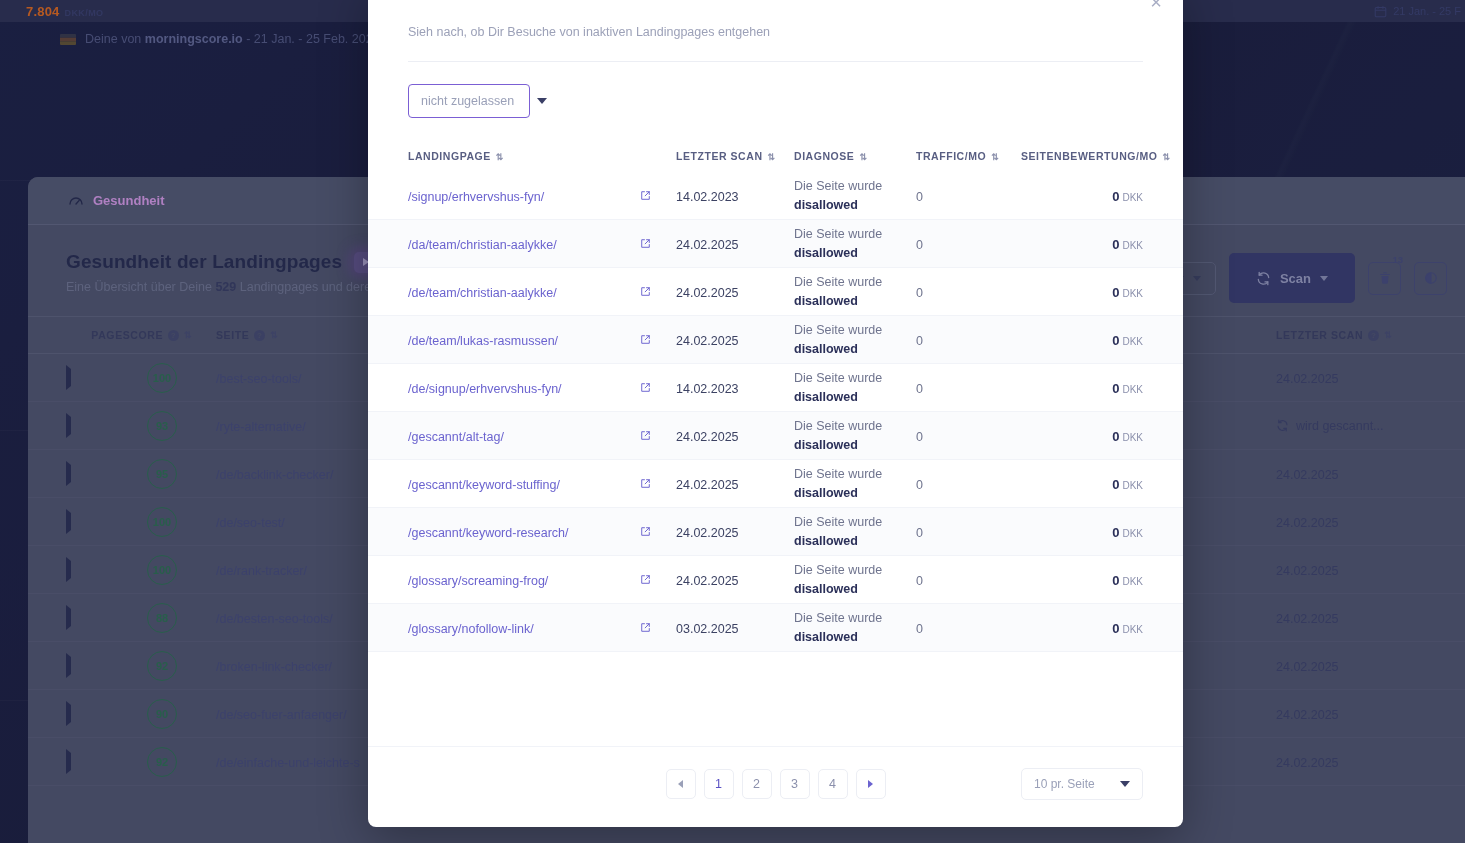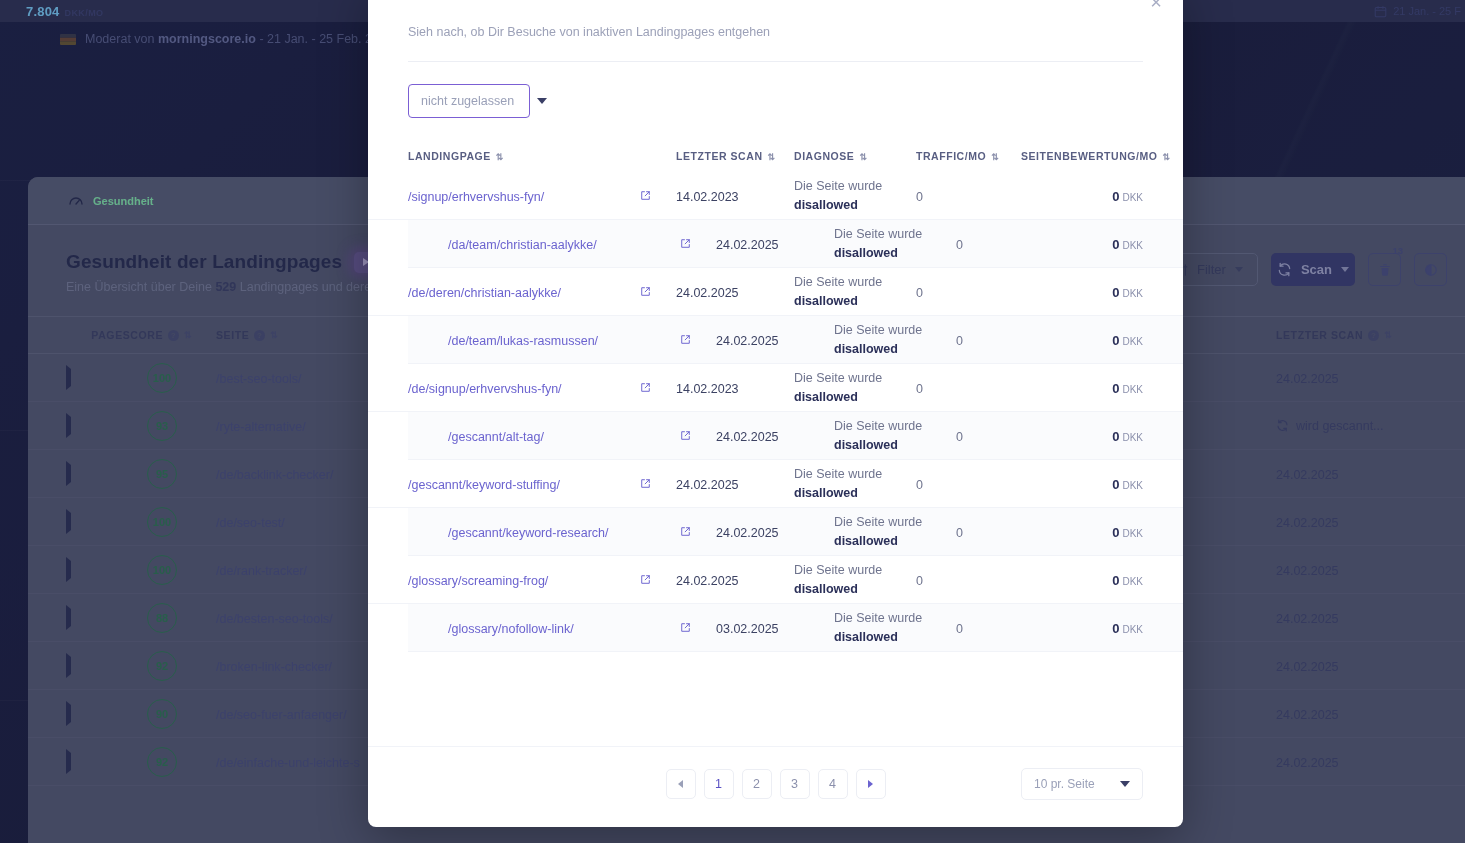--- a/index.html
+++ b/index.html
@@ -25,21 +25,21 @@
       linear-gradient(115deg, transparent 0%, transparent 73%, rgba(255,255,255,0.02) 73.2%, transparent 73.6%);
   }
   .bg-hline { position:absolute; left:0; right:0; height:1px; background:rgba(255,255,255,0.035); }
 
   .topbar {
     position: absolute; top:0; left:0; right:0; height: 22px;
     background: #2e3354;
     display: flex; align-items: center;
   }
   .topbar-metric { margin-left: 26px; display:flex; align-items:baseline; gap:5px; }
-  .topbar-metric .num { font-size: 13px; font-weight: 700; color:#7dd3fc; letter-spacing:.2px; }
+  .topbar-metric .num { font-size: 13px; font-weight: 700; color:#f97316; letter-spacing:.2px; }
   .topbar-metric .unit { font-size: 9px; font-weight: 700; color:#3d4372; letter-spacing:.4px; }
   .topbar-right {
     position:absolute; right: 0; top: 0; height:22px;
     display:flex; align-items:center; gap:6px; padding-right: 4px;
   }
   .cal-ico { width:13px; height:13px; display:block; }
   .topbar-date { font-size: 11px; color:#3f4677; white-space:nowrap; }
 
   .statusbar {
     position:absolute; top:22px; left:0; right:0; height: 34px;
@@ -57,21 +57,21 @@
     border-radius: 10px 10px 0 0;
     overflow: hidden;
   }
   .card-tabbar {
     height: 48px; background: #5a6077;
     border-bottom: 1px solid #6a7088;
     display:flex; align-items:center;
   }
   .tab-item { display:flex; align-items:center; gap:9px; margin-left: 40px; }
   .tab-ico { width:16px; height:16px; display:block; }
-  .tab-label { font-size: 11px; font-weight: 700; color:#86efac; }
+  .tab-label { font-size: 13px; font-weight: 700; color:#f0abfc; }
 
   .card-head { padding: 26px 38px 0 38px; position:relative; }
   .card-title-row { display:flex; align-items:center; gap:12px; }
   .card-title { font-size: 19px; font-weight:700; color:#272d50; letter-spacing:.1px; }
   .video-badge {
     position:relative; width:21px; height:21px; border-radius:5px;
     background:#6f5f9b; display:flex; align-items:center; justify-content:center;
     box-shadow: 0 0 14px 4px rgba(150,70,220,0.35);
   }
   .video-badge .play { width:0;height:0;border-left:6px solid #cfc2ee;border-top:4px solid transparent;border-bottom:4px solid transparent;margin-left:2px;}
@@ -81,21 +81,21 @@
 
   .card-toolbar { position:absolute; right: 28px; top: 28px; display:flex; align-items:center; gap:13px; }
   .btn-filter {
     height: 33px; padding: 0 14px; border:1px solid #6b718a; border-radius:5px;
     display:flex; align-items:center; gap:9px;
     font-size:13px; color:#3f4569;
   }
   .sliders-ico { width:14px;height:14px;display:block; }
   .caret { width:0;height:0;border-left:4px solid transparent;border-right:4px solid transparent;border-top:5px solid currentColor; opacity:.85; }
   .btn-scan {
-    height: 33px; padding: 0 6px; border-radius:5px; background:#3b3f74;
+    height: 50px; padding: 0 27px; border-radius:5px; background:#3b3f74;
     display:flex; align-items:center; gap:9px;
     font-size:13px; color:#a9adcf; font-weight:600;
   }
   .refresh-ico { width:15px;height:15px;display:block; }
   .btn-icon {
     position:relative; width:33px; height:33px; border:1px solid #4d5280; border-radius:5px;
     display:flex; align-items:center; justify-content:center;
   }
   .btn-icon svg { width:14px;height:14px;display:block; }
   .badge-count {
@@ -182,21 +182,21 @@
     display:flex; align-items:center; height: 32px;
     padding: 0 40px;
     font-size: 10.5px; font-weight:700; letter-spacing:.55px; color:#585e82;
   }
   .tbl-head .sc { font-size:9px; margin-left:5px; color:#8b90ac; letter-spacing:-1px; }
   .row {
     display:flex; align-items:center; min-height: 48px;
     padding: 0 40px;
     border-bottom:1px solid #f1f3f8;
   }
-  .row.alt { background:#fafbfd;margin-left:40px; }
+  .row.alt { background:#fafbfd; }
   .c-lp   { width: 232px; flex:none; }
   .c-ext  { width:  36px; flex:none; display:flex; align-items:center; }
   .c-scan { width: 118px; flex:none; }
   .c-diag { width: 122px; flex:none; }
   .c-traf { width: 105px; flex:none; }
   .c-rate { flex:1; text-align:right; }
   .lp-link { font-size:12.5px; color:#6b63cf; }
   .ext-ico { width:11px;height:11px;display:block; color:#6b63cf; }
   .scan-date { font-size:12.5px; color:#3c4263; }
   .diag-l1 { font-size:12.5px; color:#6f748e; line-height:1.45; }
@@ -254,21 +254,21 @@
     </div>
 
     <div class="statusbar">
       <div class="status-inner">
         <svg class="flag-de" viewBox="0 0 16 11">
           <rect width="16" height="3.67" y="0" fill="#3a3c48"></rect>
             <rect width="16" height="3.67" y="3.67" fill="#6e4a33"></rect>
             <rect width="16" height="3.66" y="7.34" fill="#6b5a2e"></rect>
         </svg>
         <span class="status-text">
-          <span>Moderat von</span>
+          <span>Deine von</span>
           <b>morningscore.io</b>
           <span>- 21 Jan. - 25 Feb. 2025</span>
         </span>
       </div>
     </div>
 
     <div class="bg-card">
       <div class="card-tabbar">
         <div class="tab-item">
           <svg class="tab-ico" viewBox="0 0 16 16" fill="none" stroke="#262c4e" stroke-width="1.4" stroke-linecap="round">
@@ -541,21 +541,21 @@
             </div>
             <div class="c-scan"><span class="scan-date">24.02.2025</span></div>
             <div class="c-diag">
               <div class="diag-l1">Die Seite wurde</div>
               <div class="diag-l2">disallowed</div>
             </div>
             <div class="c-traf"><span class="traf-val">0</span></div>
             <div class="c-rate"><span class="rate-val">0</span><span class="rate-cur">DKK</span></div>
           </div>
           <div class="row">
-            <div class="c-lp"><span class="lp-link">/de/deren/christian-aalykke/</span></div>
+            <div class="c-lp"><span class="lp-link">/de/team/christian-aalykke/</span></div>
             <div class="c-ext">
               <svg class="ext-ico" viewBox="0 0 16 16" fill="none" stroke="#6b63cf" stroke-width="1.4" stroke-linecap="round">
                 <path d="M6.5 2.5H2.5v11h11v-4"></path>
                 <path d="M9.5 2.5h4v4"></path>
                 <path d="M13.5 2.5L7.5 8.5"></path>
               </svg>
             </div>
             <div class="c-scan"><span class="scan-date">24.02.2025</span></div>
             <div class="c-diag">
               <div class="diag-l1">Die Seite wurde</div>

